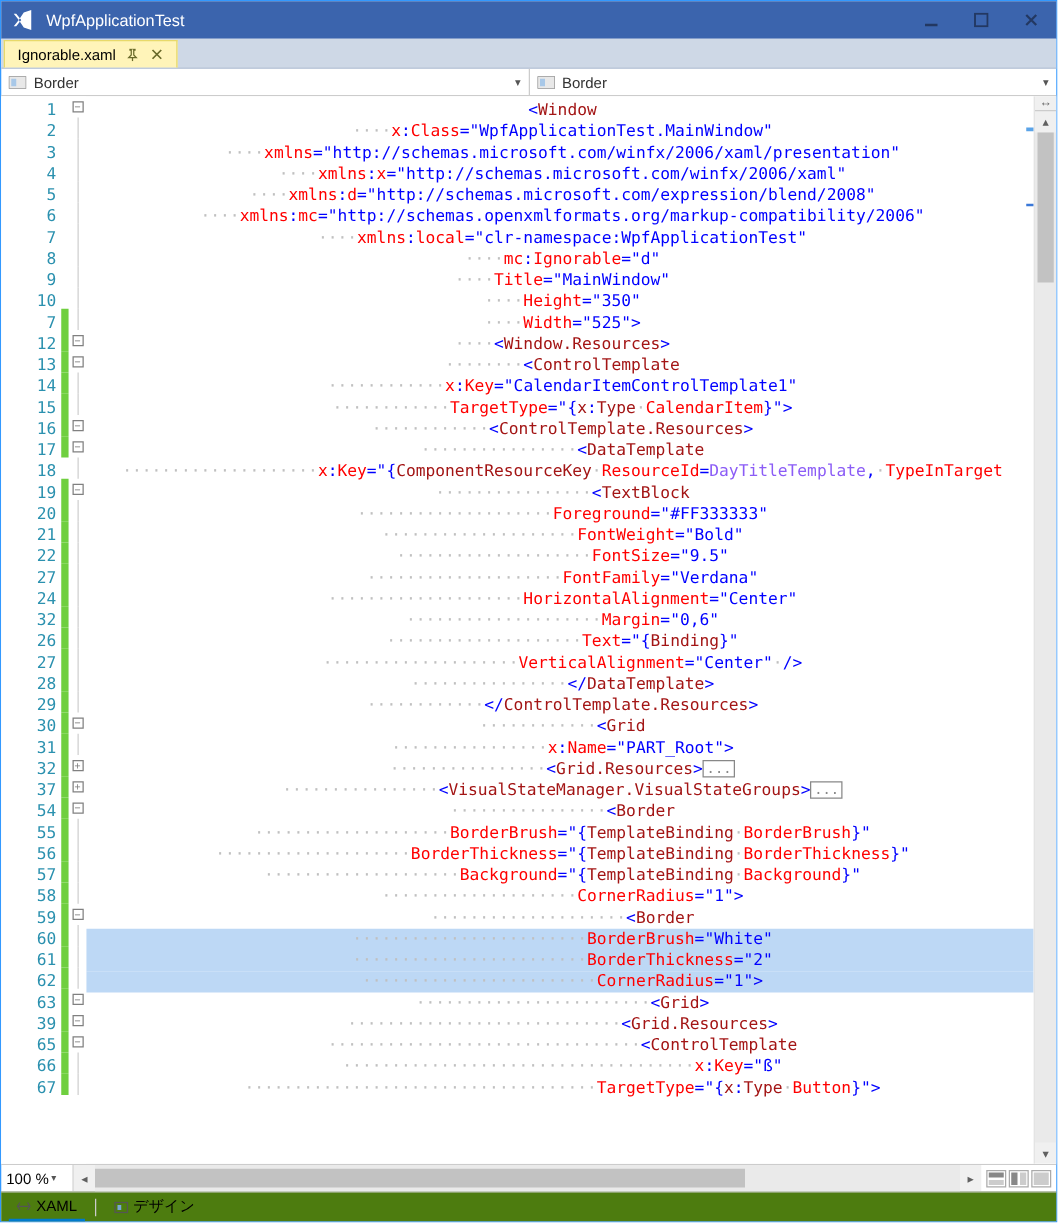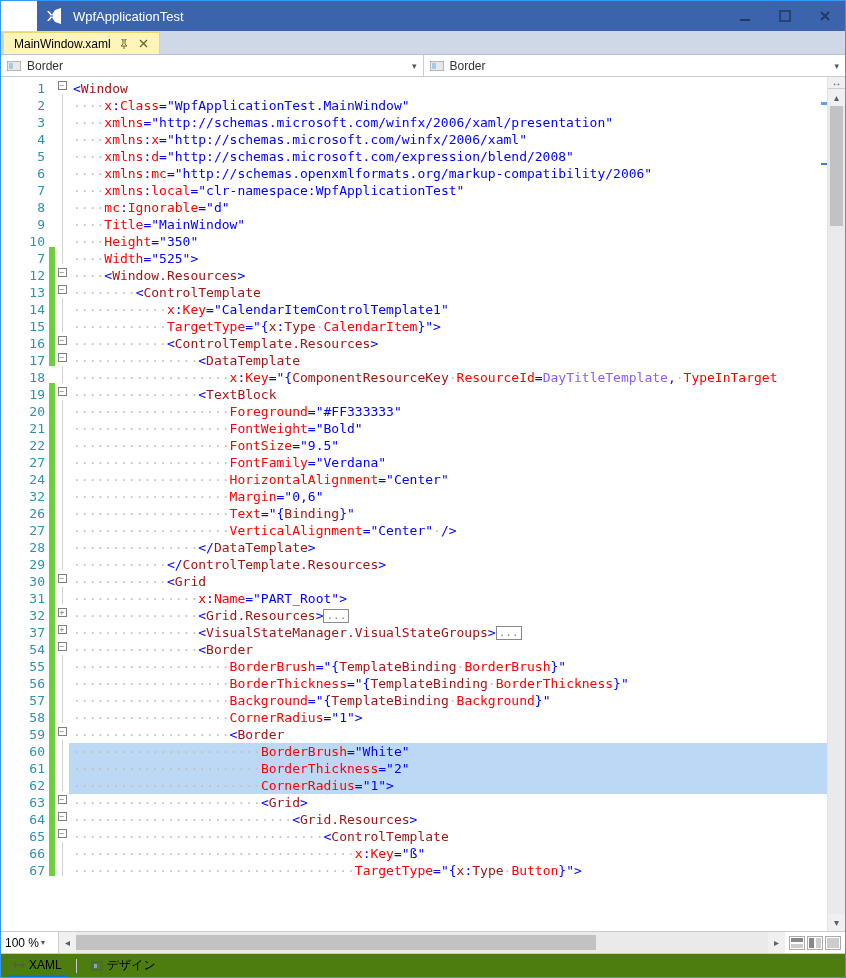--- a/index.html
+++ b/index.html
@@ -1,18 +1,18 @@
 <!DOCTYPE html>
 <html><head>
 <meta charset="utf-8">
 <style>
 * { box-sizing: border-box; margin: 0; padding: 0; }
 html, body { width: 846px; height: 978px; overflow: hidden; font-family: "Segoe UI", sans-serif; background: #fff; }
 .window { width: 846px; height: 978px; display: flex; flex-direction: column; border: 1px solid #3399ff; }
-.titlebar { height: 30px; background: #3b64ad; display: flex; align-items: center; color: #fff; font-size: 13px; padding-left: 8px; margin-left: 36px; }
+.titlebar { height: 30px; background: #3b64ad; display: flex; align-items: center; color: #fff; font-size: 13px; padding-left: 8px; }
 .titlebar .logo { width: 18px; height: 18px; margin-right: 10px; display: inline-flex; }
 .titlebar .spacer { flex: 1; }
 .titlebar .wbtn { width: 40px; height: 30px; display: flex; align-items: center; justify-content: center; color: #233862; font-size: 14px; }
 .tabrow { height: 24px; background: #ced8e6; display: flex; align-items: flex-end; padding-left: 2px; border-bottom: 1px solid #b8c4d6; }
 .tabrow .tab { height: 22px; padding: 0 8px 0 10px; background: #fff4b9; border: 1px solid #e8d96a; border-bottom: none; display: flex; align-items: center; font-size: 12px; gap: 6px; }
 .tabrow .pin, .tabrow .close { width: 14px; height: 14px; display: flex; align-items: center; justify-content: center; font-size: 11px; color: #6a6a2a; }
 .navrow { height: 22px; display: flex; border-bottom: 1px solid #cccccc; }
 .navcell { flex: 1; display: flex; align-items: center; border-right: 1px solid #cccccc; padding: 0 6px; font-size: 12px; color: #333; gap: 6px; }
 .navcell:last-child { border-right: none; }
 .navicon { width: 14px; height: 10px; display: inline-flex; }
@@ -20,21 +20,21 @@
 .editor { flex: 1; display: flex; position: relative; overflow: hidden; background: #fff; }
 .gutter { width: 48px; background: #fff; text-align: right; color: #2b91af; font-family: Consolas, monospace; font-size: 13px; line-height: 17px; padding-top: 3px; padding-right: 4px; user-select: none; border-right: 0; }
 .marker { width: 6px; background: #fff; }
 .marker .m { height: 17px; }
 .marker .g { background: #6fcf3f; }
 .folds { width: 14px; background: #fff; font-family: Consolas, monospace; font-size: 10px; line-height: 17px; color: #808080; text-align: center; }
 .folds .f { height: 17px; display: flex; align-items: center; justify-content: center; }
 .folds .box { width: 9px; height: 9px; border: 1px solid #808080; display: flex; align-items: center; justify-content: center; font-size: 8px; line-height: 8px; color: #808080; background: #fff; }
 .folds .vline { width: 1px; height: 17px; background: #d0d0d0; margin: 0 auto; }
 .code { flex: 1; font-family: Consolas, monospace; font-size: 13px; line-height: 17px; white-space: pre; overflow: hidden; padding-top: 3px; position: relative; }
-.cline { height: 17px; padding-left: 4px; }
+.cline { height: 17px; padding-left: 4px; text-align: center; }
 .hl { background: #bdd8f5; }
 .ws { color: #c0c0c0; }
 .br { color: #0000ff; }
 .el { color: #a31515; }
 .attr { color: #ff0000; }
 .str { color: #0000ff; }
 .txt { color: #8b5cf6; }
 .colbox { display: inline-block; border: 1px solid #888; padding: 0 2px; font-size: 11px; color: #888; line-height: 12px; vertical-align: 1px; }
 .scrollv { width: 18px; background: #f0f0f0; position: relative; border-left: 1px solid #e4e4e4; }
 .scrollv .split { height: 12px; background: #f0f0f0; display:flex; align-items:center; justify-content:center; font-size:10px; color:#606060; border-bottom:1px solid #ccc;}
@@ -84,21 +84,21 @@
       </div>
     <div class="wbtn">
         <svg width="12" height="12">
           <path d="M2 2 L10 10 M10 2 L2 10" stroke="#233862" stroke-width="1.8"></path>
         </svg>
       </div>
   </div>
 
   <div class="tabrow">
     <div class="tab">
-      <span>MainWindow.xaml</span>
+      <span>Ignorable.xaml</span>
       <span class="pin">
         <svg width="10" height="10" viewBox="0 0 10 10">
             <path d="M3 0 H7 V1 H6 V5 L8 7 H2 L4 5 V1 H3 Z M5 7 V10" stroke="#6a6a2a" stroke-width="1" fill="none"></path>
           </svg>
       </span>
       <span class="close">
         <svg width="9" height="9">
             <path d="M1 1 L8 8 M8 1 L1 8" stroke="#6a6a2a" stroke-width="1.4"></path>
           </svg>
       </span>
@@ -166,21 +166,21 @@
         <div>54</div>
         <div>55</div>
         <div>56</div>
         <div>57</div>
         <div>58</div>
         <div>59</div>
         <div>60</div>
         <div>61</div>
         <div>62</div>
         <div>63</div>
-        <div>64</div>
+        <div>39</div>
         <div>65</div>
         <div>66</div>
         <div>67</div>
       </div>
     <div class="marker" id="marker">
         <div class="m"></div>
         <div class="m"></div>
         <div class="m"></div>
         <div class="m"></div>
         <div class="m"></div>

